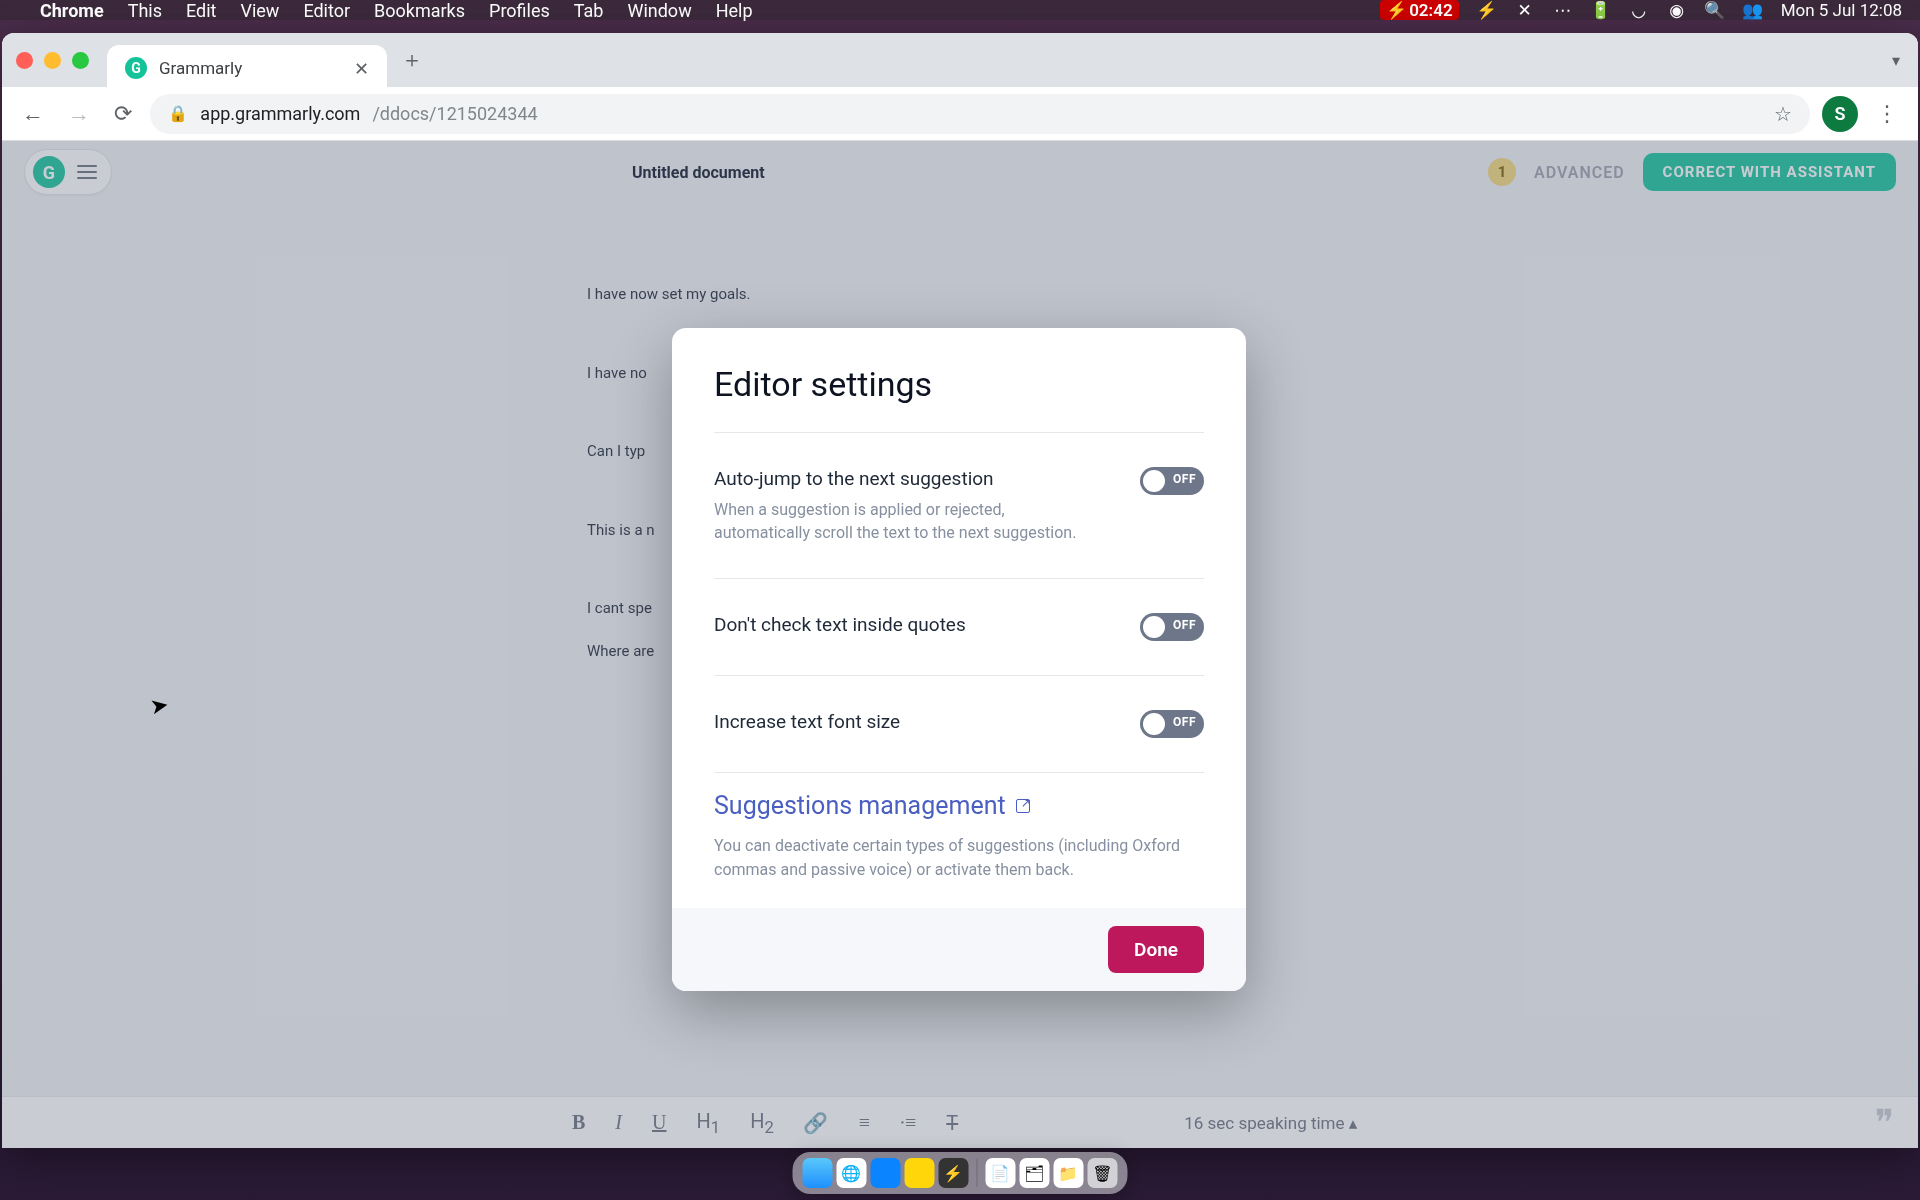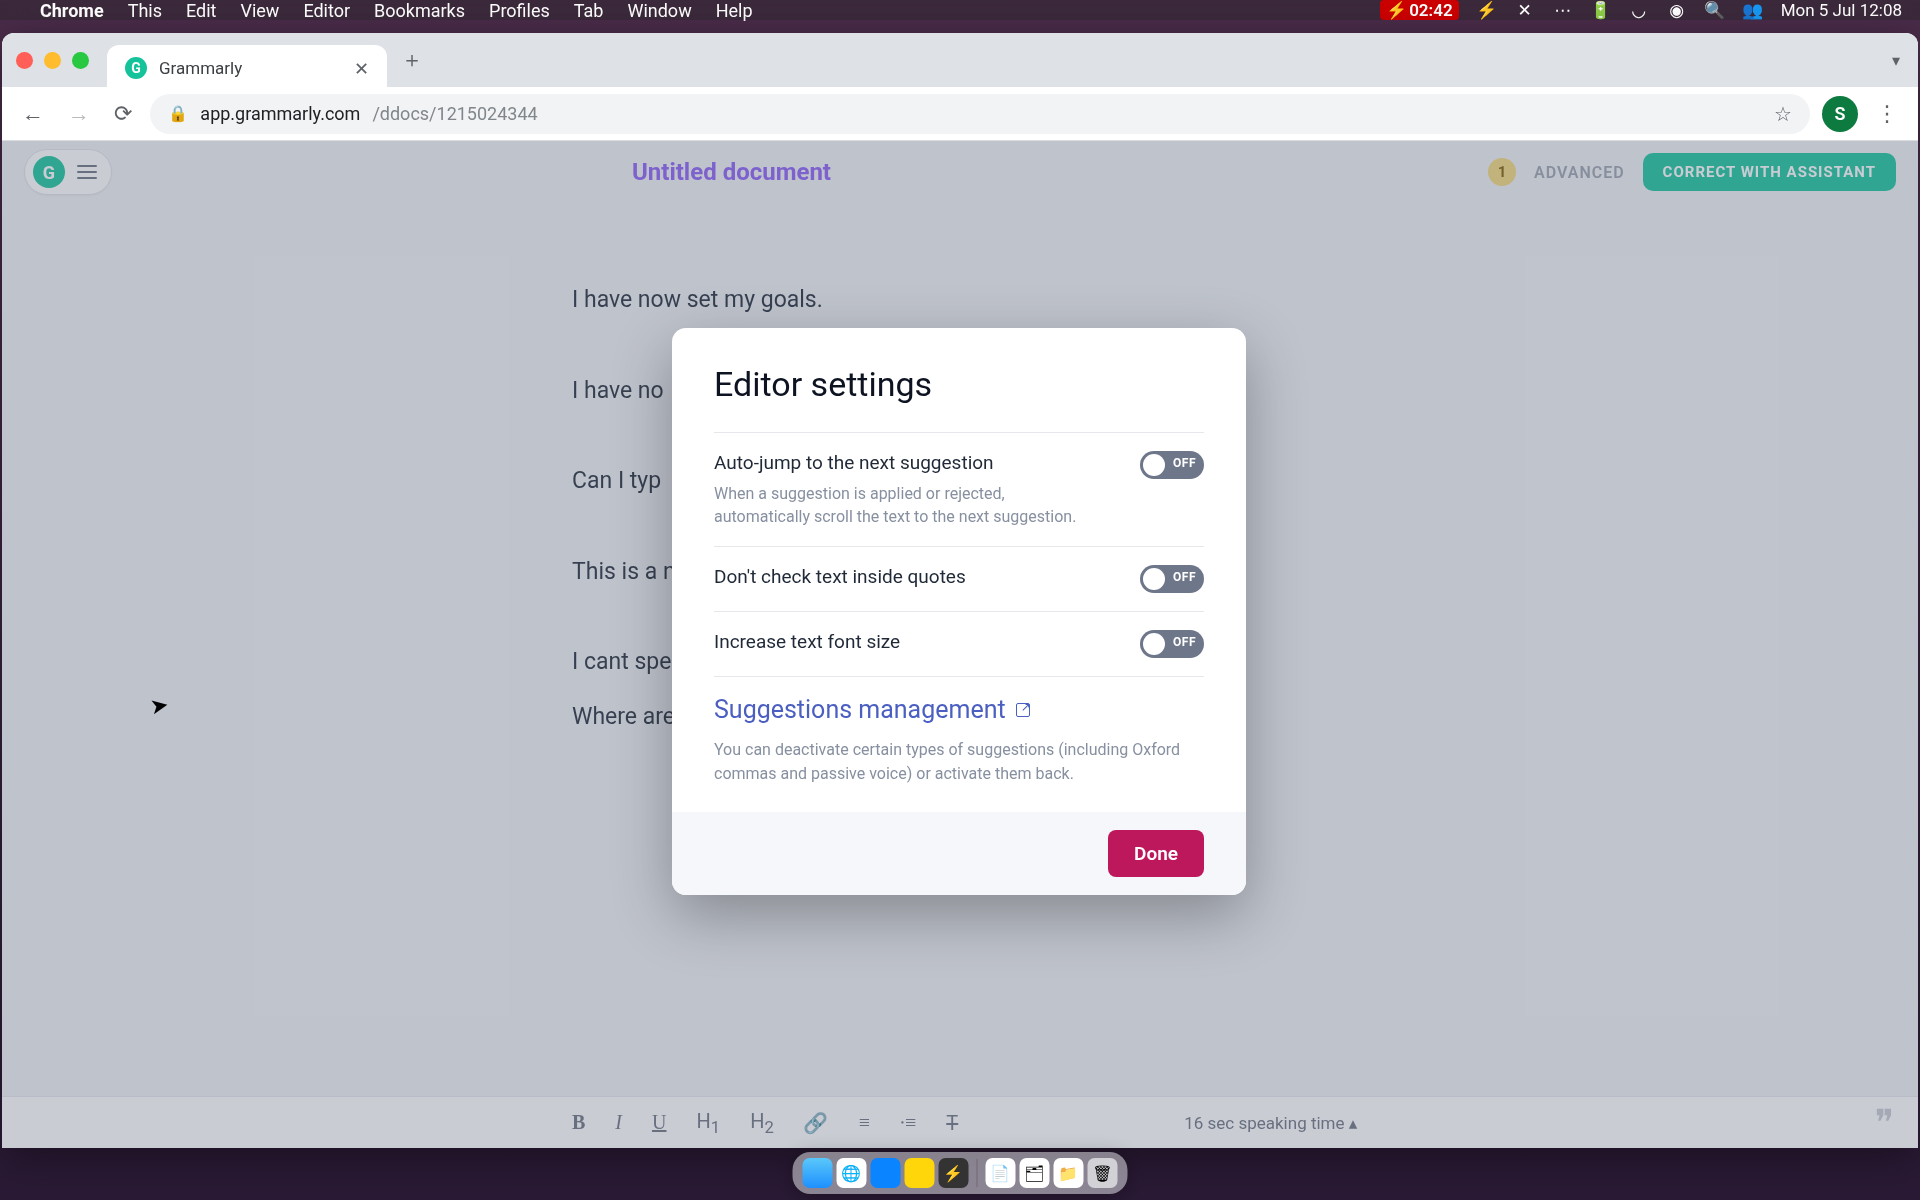--- a/index.html
+++ b/index.html
@@ -37,42 +37,42 @@
     .profile-badge { width:36px; height:36px; border-radius:50%; background:#0d7a3f; color:#fff; display:flex; align-items:center; justify-content:center; font-weight:600; font-size:18px; }
     .kebab { color:#5f6368; font-size:22px; padding:0 6px; }
     
     
     .app { position:absolute; top:141px; left:2px; right:2px; bottom:52px; background:#f0f2f5; }
     .app-topbar { height:62px; display:flex; align-items:center; padding:0 22px; }
     .g-pill { background:#fff; border:1px solid #e0e2e8; border-radius:30px; padding:6px 14px 6px 8px; display:flex; align-items:center; gap:12px; box-shadow:0 1px 2px rgba(0,0,0,0.05); }
     .g-logo { width:32px; height:32px; border-radius:50%; background:#15c39a; display:flex; align-items:center; justify-content:center; color:#fff; font-weight:700; font-size:18px; }
     .g-menu { display:flex; flex-direction:column; gap:4px; }
     .g-menu span{ width:20px; height:2px; background:#6b7280; border-radius:1px;}
-    .doc-title { margin-left: 520px; font-size:24px; font-weight:700; color:#8b5cf6; }
+    .doc-title { margin-left: 520px; font-size:16px; font-weight:700; color:#0f172a; }
     .topbar-right { margin-left:auto; display:flex; align-items:center; gap:18px; }
     .count-badge { width:28px; height:28px; border-radius:50%; background:#f4d77a; color:#7a5c00; font-weight:700; display:flex; align-items:center; justify-content:center; font-size:15px; }
     .advanced { color:#9aa0ac; font-size:16px; font-weight:600; letter-spacing:1px; }
     .assist-btn { background:#15c39a; color:#fff; padding:10px 20px; border-radius:10px; font-size:15px; font-weight:700; letter-spacing:1px; }
     
-    .doc-body { padding: 80px 0 0 570px; font-size:23px; color:#1f2937; line-height:1.5; }
+    .doc-body { padding: 80px 0 0 570px; font-size:15px; color:#1f2937; line-height:1.5;margin-left:15px; }
     .doc-body p { margin-bottom: 56px; }
     
     
     .bottombar { position:absolute; bottom:0; left:0; right:0; height:52px; background:#fff; border-top:1px solid #e5e7eb; display:flex; align-items:center; padding:0 24px; gap:22px; color:#6b7280; font-size:20px; }
     .bottombar .fmt { font-family: Georgia, serif; font-size:20px; padding:2px 4px;}
     .bottombar .speak { margin-left: 200px; font-size:17px; }
     .bottombar .quotes { margin-left:auto; font-size:36px; color:#c7cad1; font-family:Georgia,serif;}
     .help-corner { position:absolute; left:24px; bottom:12px; color:#9aa0ac; font-size:22px; }
     
     
     .overlay { position:absolute; top:141px; left:2px; right:2px; bottom:52px; background:rgba(100,110,130,0.35); }
     .modal { position:absolute; width:574px; background:#fff; border-radius:14px; box-shadow:0 20px 60px rgba(0,0,0,0.3); left:672px; top:328px; overflow:hidden; }
     .modal-body { padding: 36px 42px 26px; }
     .modal-title { font-size:34px; font-weight:400; color:#0d1321; margin-bottom:28px; }
-    .setting-row { display:flex; align-items:flex-start; justify-content:space-between; padding:18px 0; border-top:1px solid #e5e7eb; }
+    .setting-row { display:flex; align-items:flex-start; justify-content:space-between; padding:34px 0; border-top:1px solid #e5e7eb; }
     .setting-row:first-of-type{ border-top:1px solid #e5e7eb; }
     .setting-label { font-size:19px; color:#1f2937; }
     .setting-desc { font-size:16px; color:#8790a0; margin-top:8px; max-width:380px; line-height:1.45; }
     .toggle { width:64px; height:28px; background:#6e768a; border-radius:14px; position:relative; flex-shrink:0; }
     .toggle .knob { width:22px; height:22px; background:#fff; border-radius:50%; position:absolute; top:3px; left:3px; }
     .toggle .state { position:absolute; right:8px; top:5px; font-size:12px; font-weight:700; color:#fff; letter-spacing:0.5px; }
     .link-row { padding-top:18px; border-top:1px solid #e5e7eb; }
     .sugg-link { color:#4a5fc1; font-size:25px; display:inline-flex; align-items:center; gap:10px; }
     .sugg-desc { font-size:16px; color:#8790a0; margin-top:14px; line-height:1.5; }
     .modal-footer { background:#f6f7fa; padding:18px 42px; display:flex; justify-content:flex-end; }

